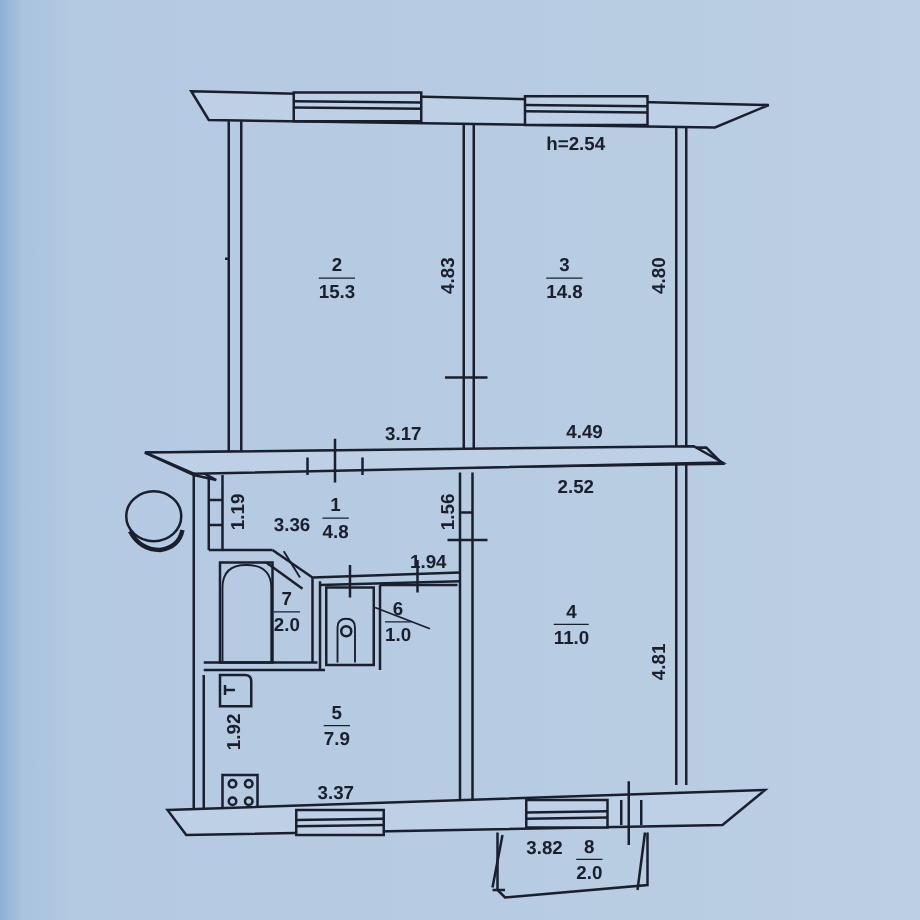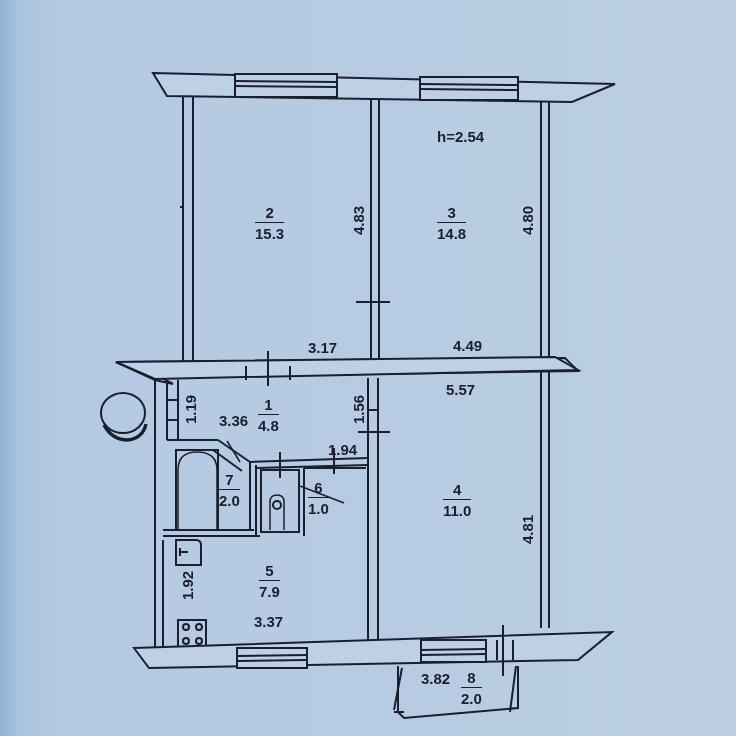--- a/index.html
+++ b/index.html
@@ -138,21 +138,21 @@
       <line x1="516" y1="666" x2="510" y2="712"></line>
     </g>
   </g>
 
   <g fill="none" stroke="#1a1f2e">
     <ellipse cx="123" cy="413" rx="22" ry="20" stroke-width="2"></ellipse>
     <path d="M104,425 Q112,440 128,440 Q143,438 146,424" stroke-width="3.5"></path>
   </g>
 </svg>
 
-<div class="lbl" style="left:437px; top:108px;margin-top:21px;">h=2.54</div>
+<div class="lbl" style="left:437px; top:108px;">h=2.54</div>
 
 <div class="room" style="left:255px; top:205px;">
   <span class="num">2</span>
   <span class="area">15.3</span>
 </div>
 <div class="room" style="left:437px; top:205px;">
   <span class="num">3</span>
   <span class="area">14.8</span>
 </div>
 <div class="room" style="left:258px; top:397px;">
@@ -178,20 +178,20 @@
 <div class="room" style="left:461px; top:670px;">
   <span class="num">8</span>
   <span class="area">2.0</span>
 </div>
 
 <div class="lbl vert" style="left:344px; top:213px;">4.83</div>
 <div class="lbl vert" style="left:513px; top:213px;">4.80</div>
 <div class="lbl" style="left:308px; top:340px;">3.17</div>
 <div class="lbl" style="left:453px; top:338px;">4.49</div>
 <div class="lbl" style="left:219px; top:385px;margin-top:28px;">3.36</div>
-<div class="lbl" style="left:446px; top:382px;">5.57</div>
+<div class="lbl" style="left:446px; top:382px;">2.52</div>
 <div class="lbl vert" style="left:176px; top:402px;">1.19</div>
 <div class="lbl vert" style="left:344px; top:402px;">1.56</div>
 <div class="lbl" style="left:288px; top:442px;margin-left:40px;">1.94</div>
 <div class="lbl vert" style="left:513px; top:522px;">4.81</div>
 <div class="lbl vert" style="left:173px; top:578px;">1.92</div>
-<div class="lbl" style="left:254px; top:614px;text-align:center;">3.37</div>
+<div class="lbl" style="left:254px; top:627px;text-align:center;">3.37</div>
 <div class="lbl" style="left:421px; top:671px;">3.82</div>
 
 </body></html>

